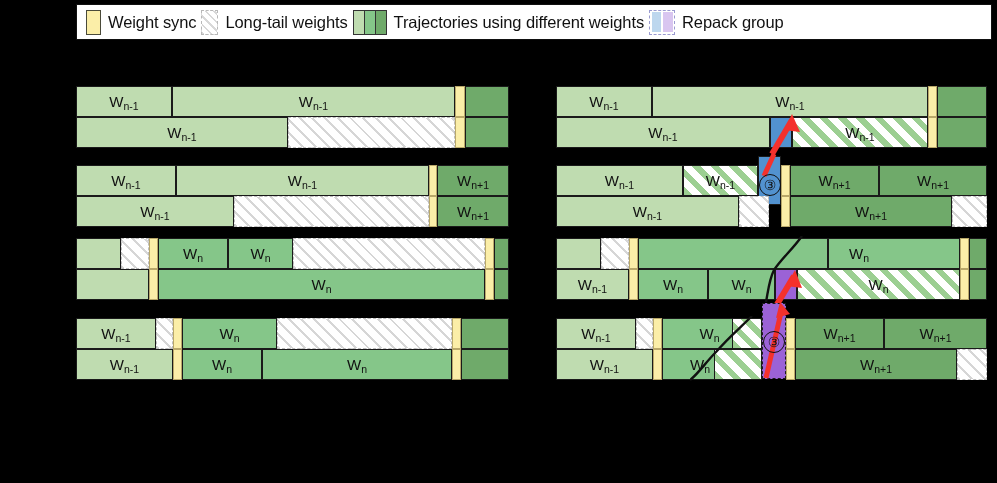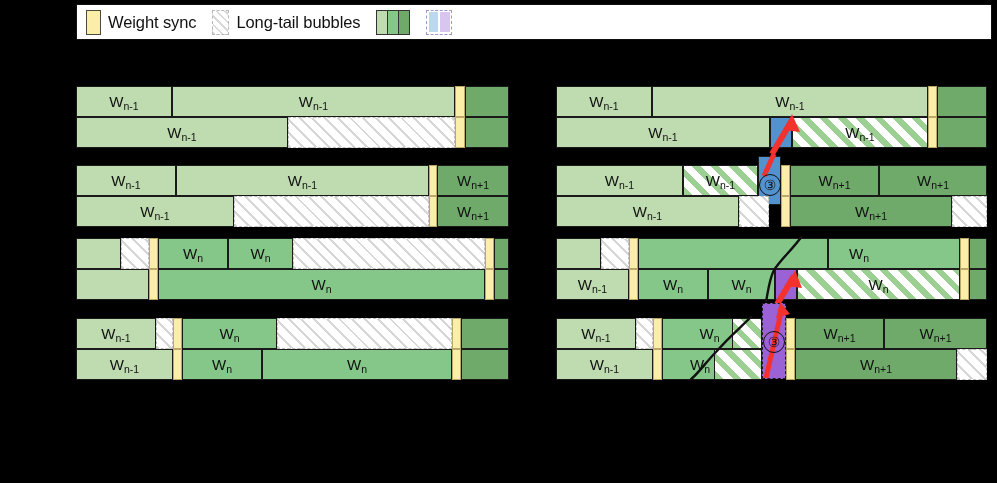--- a/index.html
+++ b/index.html
@@ -15,21 +15,21 @@
   
   #legend {
     position: absolute;
     left: 76px; top: 4px;
     width: 916px; height: 36px;
     background: #ffffff;
     border: 1px solid #111;
     display: flex;
     align-items: center;
     padding: 0 9px;
-    gap: 16px;
+    gap: 5px;
   }
   .legend-entry { display: flex; align-items: center; gap: 7px; }
   .legend-label {
     font-size: 16.5px; color: #111; white-space: nowrap; letter-spacing: -0.1px;
   }
   .sw { flex: none; border: 1px solid #3a3a3a; }
   .sw-weight { width: 15px; height: 25px; background: #fbeea8; border-color:#4a4a3a; }
   .sw-bubble  { width: 17px; height: 25px; background: #ffffff; border: 1.5px dashed #b8b8b8;
                 background-image: repeating-linear-gradient(45deg,#d8d8d8 0 1.5px,transparent 1.5px 6px); }
   .sw-traj { width: 34px; height: 25px; display: flex; border: 1px solid #333; }
@@ -99,36 +99,38 @@
 
   <div id="legend">
 
     <div class="legend-entry">
       <span class="sw sw-weight"></span>
       <span class="legend-label">Weight sync</span>
     </div>
 
     <div class="legend-entry">
       <span class="sw sw-bubble"></span>
-      <span class="legend-label">Long-tail bubbles</span>
+      <span class="legend-label">Long-tail weights</span>
     </div>
 
     <div class="legend-entry">
       <span class="sw sw-traj">
         <i style="flex:1;background:#bfdcb0"></i>
           <i style="flex:1;background:#85c689"></i>
           <i style="flex:1;background:#6faa6a"></i>
       </span>
+      <span class="legend-label">Trajectories using different weights</span>
     </div>
 
     <div class="legend-entry">
       <span class="sw sw-repack">
         <i style="background:#bdd7ee"></i>
           <i style="background:#d9c6f0"></i>
       </span>
+      <span class="legend-label">Repack group</span>
     </div>
   </div>
 
   <div class="panel" style="left:0;top:0;width:540px;height:483px;">
 
     <div class="blk c-light" style="left:76px;top:86px;width:96px;height:31px;">
       <span class="lbl">W<sub>n-1</sub></span>
       </div>
     <div class="blk c-light" style="left:172px;top:86px;width:283px;height:31px;">
       <span class="lbl">W<sub>n-1</sub></span>

